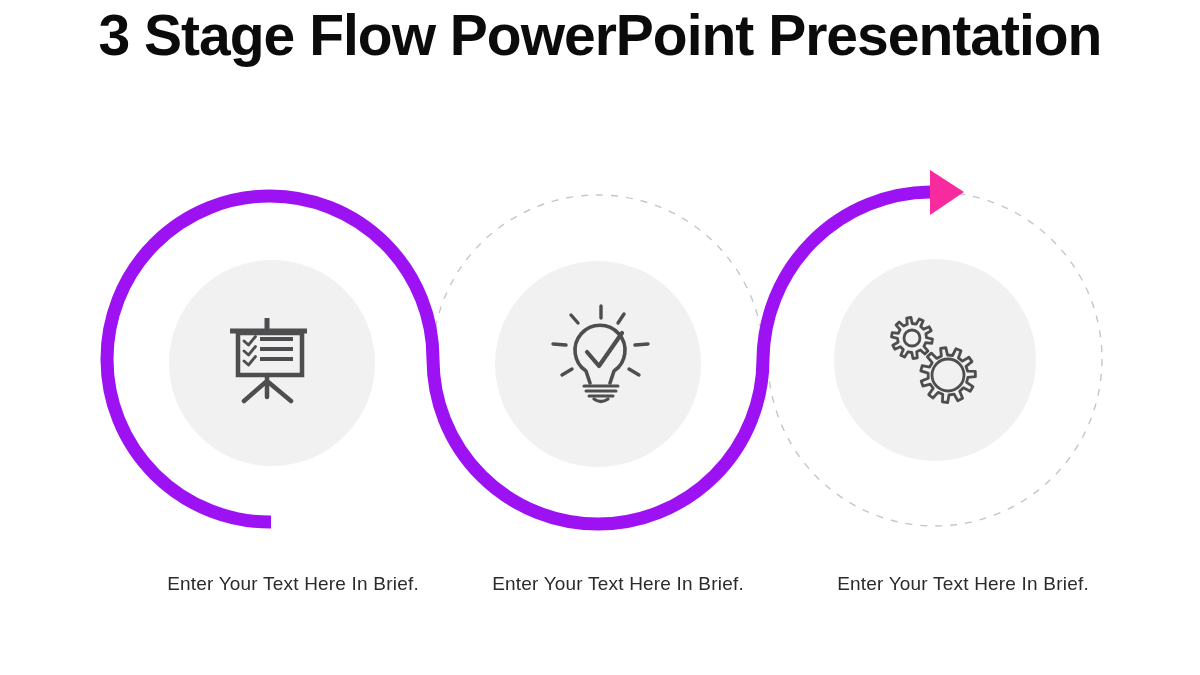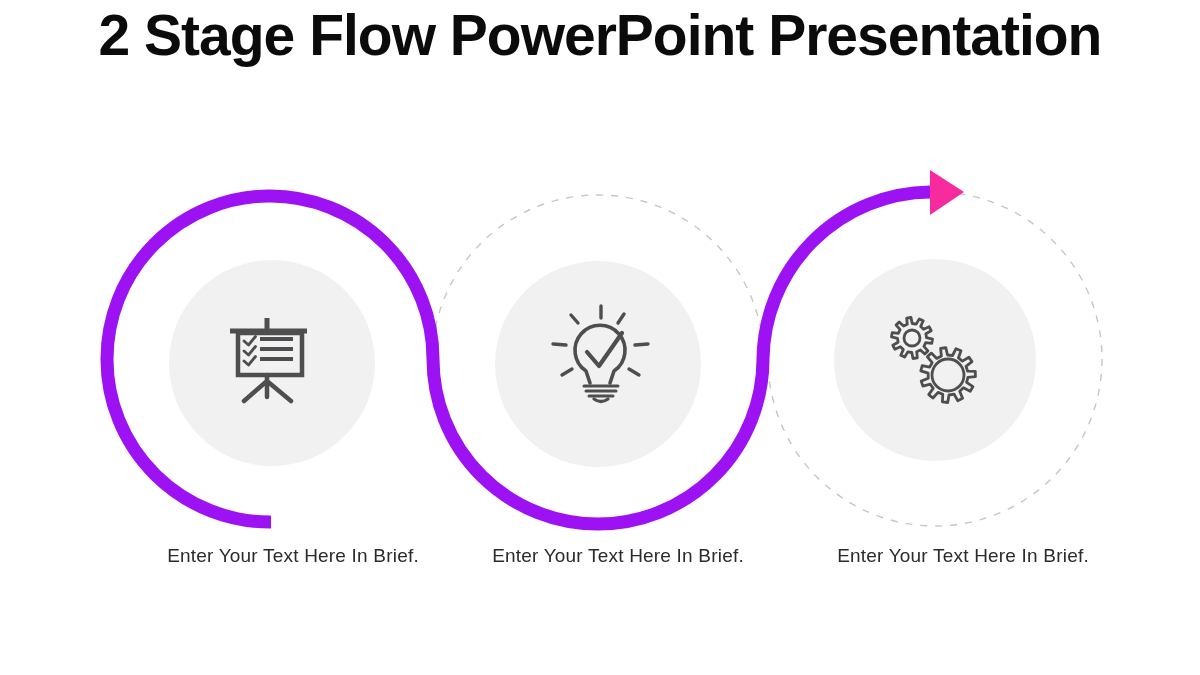--- a/index.html
+++ b/index.html
@@ -8,30 +8,30 @@
     font-family:"Liberation Sans", sans-serif;
   }
   .slide{position:absolute;inset:0;}
   .slide-title{
     position:absolute;top:2px;left:0;width:1200px;margin:0;
     text-align:center;font-size:57px;font-weight:700;letter-spacing:-1px;
     color:#0b0b0b;white-space:nowrap;
   }
   .diagram-svg{position:absolute;left:0;top:0;}
   .caption{
-    position:absolute;top:545px;transform:translateX(-50%);
+    position:absolute;top:573px;transform:translateX(-50%);
     font-size:19px;color:#2b2b2b;white-space:nowrap;letter-spacing:.2px;
   }
 </style>
 </head>
 <body>
 
 <div class="slide">
 
-  <h1 class="slide-title">2 Stage Flow PowerPoint Presentation</h1>
+  <h1 class="slide-title">3 Stage Flow PowerPoint Presentation</h1>
 
   <svg class="diagram-svg" width="1200" height="675" viewBox="0 0 1200 675">
 
     <circle cx="598" cy="361" r="166" fill="none" stroke="#C6C6C6" stroke-width="1.4" stroke-dasharray="7 8"></circle>
     <circle cx="935" cy="359" r="167" fill="none" stroke="#C6C6C6" stroke-width="1.4" stroke-dasharray="7 8"></circle>
 
     <path d="M 271 522
              A 163 163 0 1 1 433 359
              A 165 165 0 0 0 763 359
              A 169 169 0 0 1 930 192" fill="none" stroke="#9D12F2" stroke-width="13"></path>

